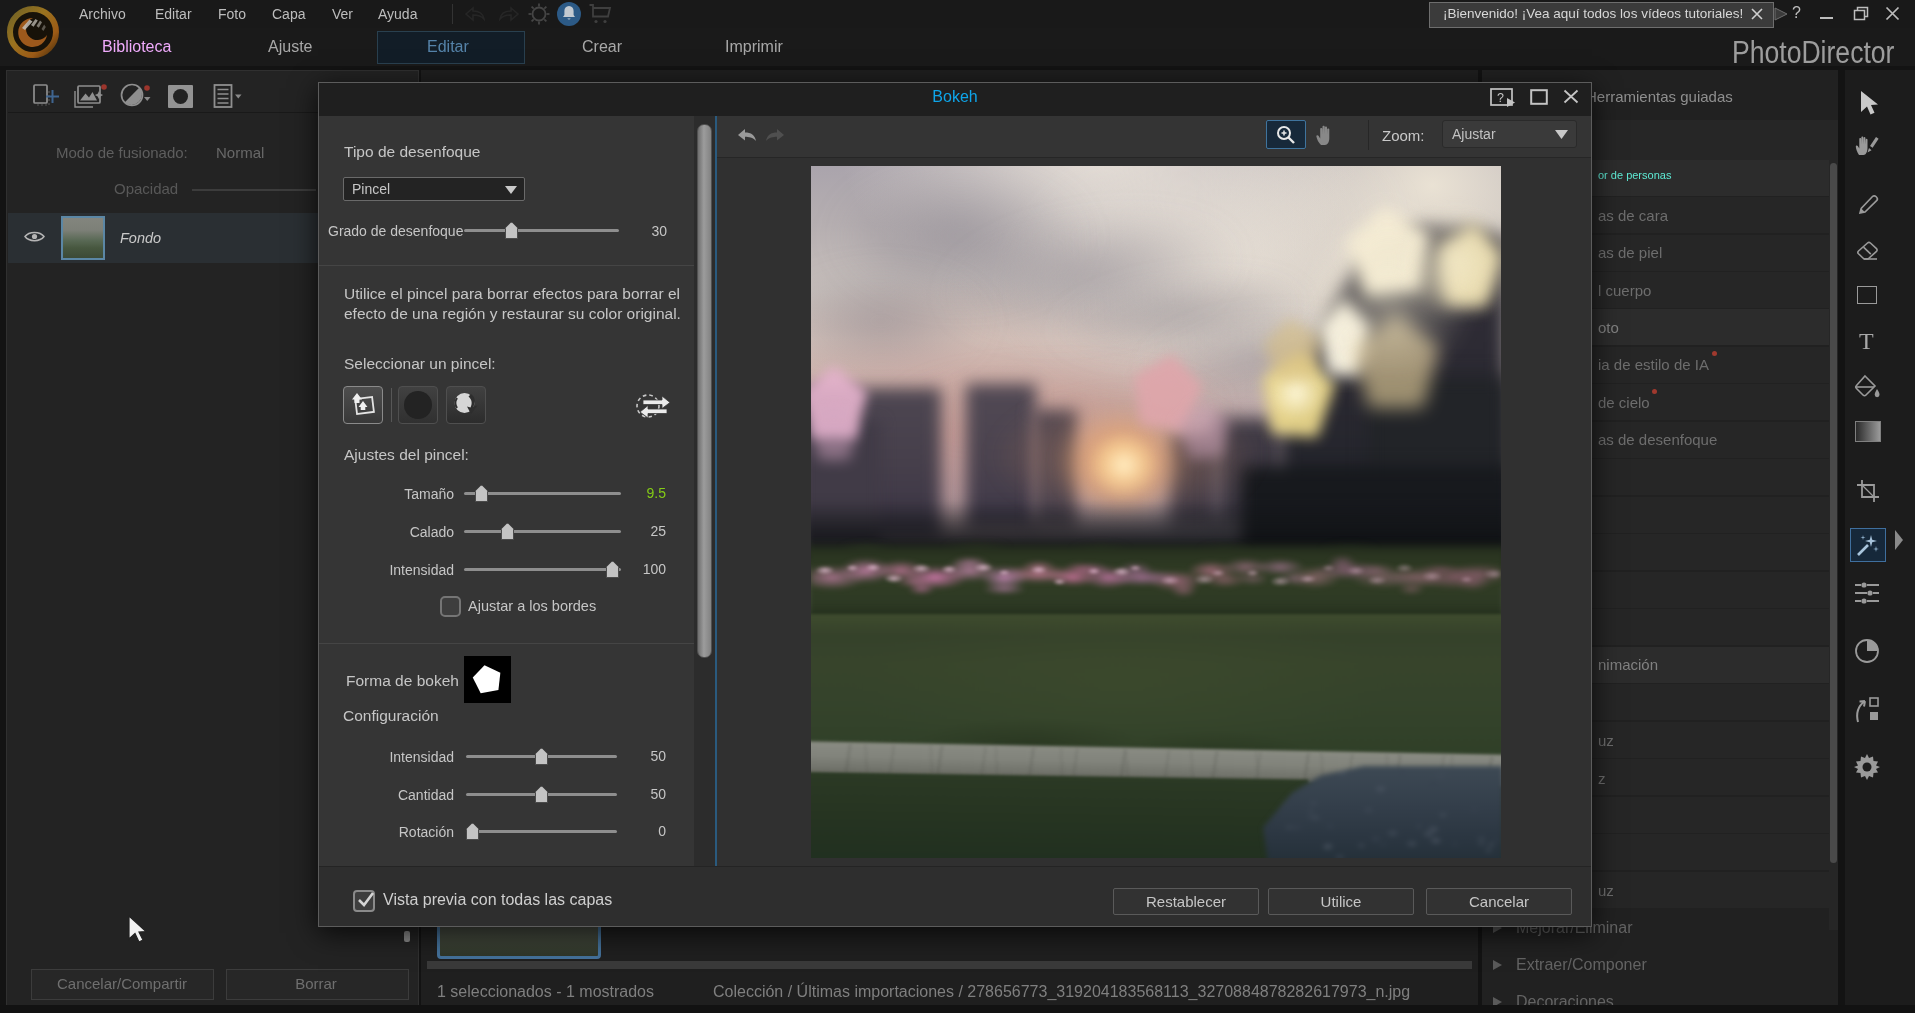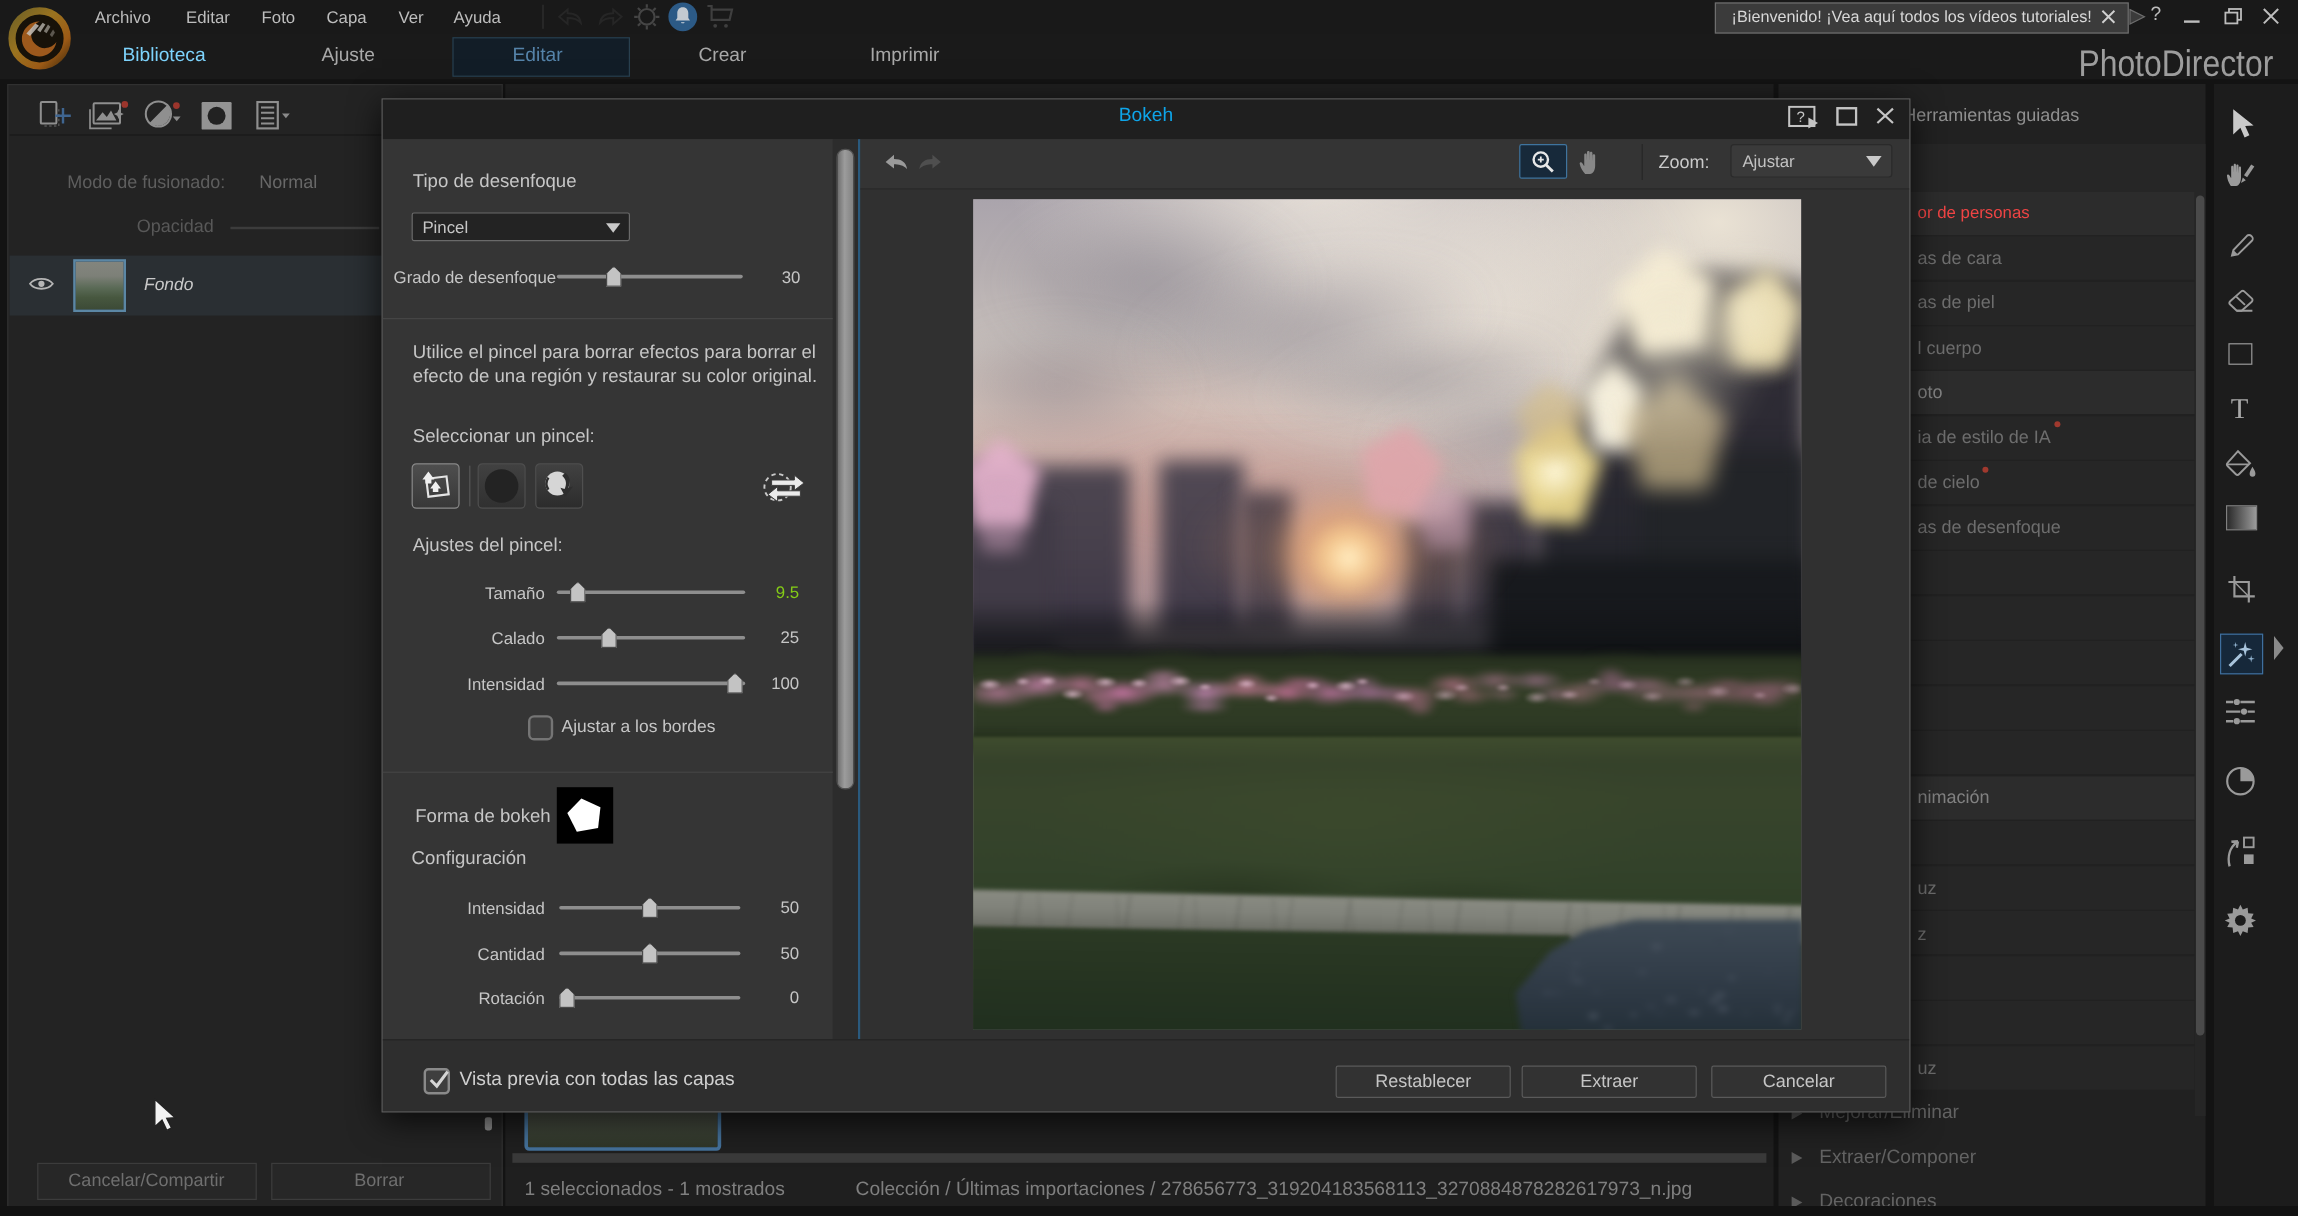--- a/index.html
+++ b/index.html
@@ -58,21 +58,21 @@
 <path d="M13 5 C10 5 8.4 7.2 8.4 10 L8.4 14 L7 16 L19 16 L17.6 14 L17.6 10 C17.6 7.2 16 5 13 5 Z" fill="#c3cad1"></path>
 <path d="M11.4 17.5 A1.8 1.8 0 0 0 14.6 17.5 Z" fill="#cfd6dd"></path>
 </svg>
 
 <svg class="abs" style="left:588px;top:3px" width="24" height="23" viewBox="0 0 24 23">
 <path d="M1.5 2 L5 2 L5 13.5 L20 13.5 L22 5 L5.5 5" fill="none" stroke="#3f3f3f" stroke-width="1.8"></path>
 <circle cx="8" cy="18.5" r="1.6" fill="#3f3f3f"></circle>
     <circle cx="17" cy="18.5" r="1.6" fill="#3f3f3f"></circle>
 </svg>
 
-<div class="txt" style="left:102px;top:38px;font-size:16px;color:#7dd3fc">Biblioteca</div>
+<div class="txt" style="left:102px;top:38px;font-size:16px;color:#f0abfc">Biblioteca</div>
 <div class="txt" style="left:268px;top:38px;font-size:16px;color:#a8a8a8">Ajuste</div>
 <div class="abs" style="left:377px;top:31px;width:146px;height:31px;background:#121d27;border:1px solid #29404f"></div>
 <div class="txt" style="left:427px;top:38px;font-size:16px;color:#5583a9">Editar</div>
 <div class="txt" style="left:582px;top:38px;font-size:16px;color:#a8a8a8">Crear</div>
 <div class="txt" style="left:725px;top:38px;font-size:16px;color:#a8a8a8">Imprimir</div>
 
 <div class="abs" style="left:1429px;top:2px;width:343px;height:24px;background:#3b3b3b;border:1px solid #6e6e6e"></div>
 <div class="txt" style="left:1443px;top:6px;font-size:13.5px;color:#d8d8d8">¡Bienvenido! ¡Vea aquí todos los vídeos tutoriales!</div>
 <svg class="abs" style="left:1751px;top:8px" width="12" height="12" viewBox="0 0 12 12">
     <path d="M1 1 L11 11 M11 1 L1 11" stroke="#cfcfcf" stroke-width="1.6"></path>
@@ -155,21 +155,21 @@
 <div class="txt" style="left:1586px;top:88px;font-size:15px;color:#8f8f8f">Herramientas guiadas</div>
 
 <svg class="abs" style="left:1774px;top:128px" width="44" height="24" viewBox="0 0 44 24">
 <rect x="1" y="1" width="36" height="19" fill="none" stroke="#6f6f6f" stroke-width="1.6" rx="2"></rect>
 <text x="16" y="16" font-size="14" fill="#8f8f8f" font-family="Liberation Sans">?</text>
 <path d="M30 12 L40 17 L30 22 Z" fill="#7a7a7a"></path>
 </svg>
 
 <div class="abs" style="left:1482px;top:120px;width:356px;height:40px;background:#262626"></div>
 <div class="abs" style="left:1482px;top:160px;width:347px;height:36px;background:#2c2c2c"></div>
-<div class="txt" style="left:1598px;top:169px;font-size:14px;color:#ef4444">or de personas</div>
+<div class="txt" style="left:1598px;top:169px;font-size:11px;color:#5eead4">or de personas</div>
 <div class="abs" style="left:1482px;top:197px;width:347px;height:36px;background:#262626"></div>
 <div class="txt" style="left:1598px;top:207px;font-size:15px;color:#6d6d6d">as de cara</div>
 <div class="abs" style="left:1482px;top:235px;width:347px;height:36px;background:#262626"></div>
 <div class="txt" style="left:1598px;top:244px;font-size:15px;color:#6d6d6d">as de piel</div>
 <div class="abs" style="left:1482px;top:272px;width:347px;height:36px;background:#262626"></div>
 <div class="txt" style="left:1598px;top:282px;font-size:15px;color:#6d6d6d">l cuerpo</div>
 <div class="abs" style="left:1482px;top:309px;width:347px;height:36px;background:#2c2c2c"></div>
 <div class="txt" style="left:1598px;top:319px;font-size:15px;color:#818181">oto</div>
 <div class="abs" style="left:1482px;top:347px;width:347px;height:36px;background:#262626"></div>
 <div class="txt" style="left:1598px;top:356px;font-size:15px;color:#6d6d6d">ia de estilo de IA</div>
@@ -580,21 +580,21 @@
 
 <div class="abs" style="left:319px;top:866px;width:1272px;height:60px;background:#2e2e2e;border-top:1px solid #242424;box-sizing:border-box"></div>
 <div class="abs" style="left:353px;top:890px;width:22px;height:22px;background:#3e3e3e;border:2px solid #8a8a8a;border-radius:4px;box-sizing:border-box"></div>
 <svg class="abs" style="left:355px;top:889px" width="22" height="22" viewBox="0 0 22 22">
     <path d="M4 11 L9 16 L18 4" fill="none" stroke="#d5d5d5" stroke-width="2.6"></path>
   </svg>
 <div class="txt" style="left:383px;top:891px;font-size:16px;color:#cfcfcf">Vista previa con todas las capas</div>
 <div class="abs" style="left:1113px;top:888px;width:146px;height:27px;background:#323232;border:1px solid #5a5a5a;box-sizing:border-box;border-radius:2px"></div>
 <div class="txt" style="left:1186px;top:893px;font-size:15px;color:#c6c6c6;transform:translateX(-50%)">Restablecer</div>
 <div class="abs" style="left:1268px;top:888px;width:146px;height:27px;background:#323232;border:1px solid #5a5a5a;box-sizing:border-box;border-radius:2px"></div>
-<div class="txt" style="left:1341px;top:893px;font-size:15px;color:#c6c6c6;transform:translateX(-50%)">Extraer</div>
+<div class="txt" style="left:1341px;top:893px;font-size:15px;color:#c6c6c6;transform:translateX(-50%)">Utilice</div>
 <div class="abs" style="left:1426px;top:888px;width:146px;height:27px;background:#323232;border:1px solid #5a5a5a;box-sizing:border-box;border-radius:2px"></div>
 <div class="txt" style="left:1499px;top:893px;font-size:15px;color:#c6c6c6;transform:translateX(-50%)">Cancelar</div>
 
 <svg class="abs" style="left:127px;top:915px" width="22" height="30" viewBox="0 0 22 30">
 <path d="M2 1 L2 24 L8 18.5 L12 27 L16 25 L12 17 L19 16.5 Z" fill="#f2f2f2" stroke="#222" stroke-width="1.2"></path>
 </svg>
 
 <svg class="abs" style="left:1858px;top:90px" width="24" height="28" viewBox="0 0 24 28">
 <path d="M3 1 L3 22 L9 16.5 L12.5 24.5 L16.5 22.8 L13 15 L20 14.5 Z" fill="#c9c9c9"></path>
 </svg>

